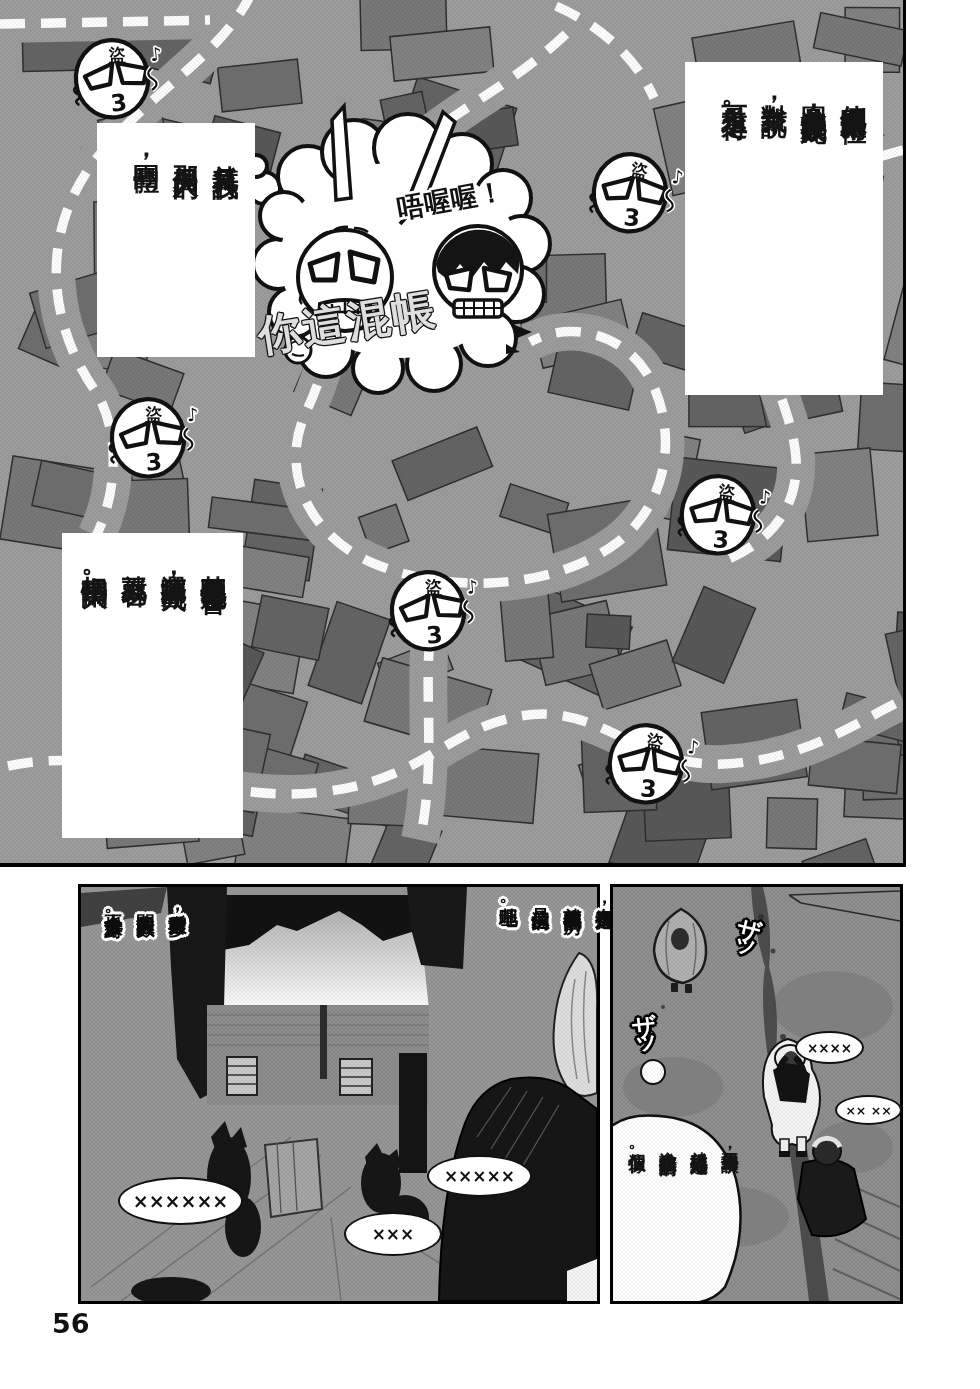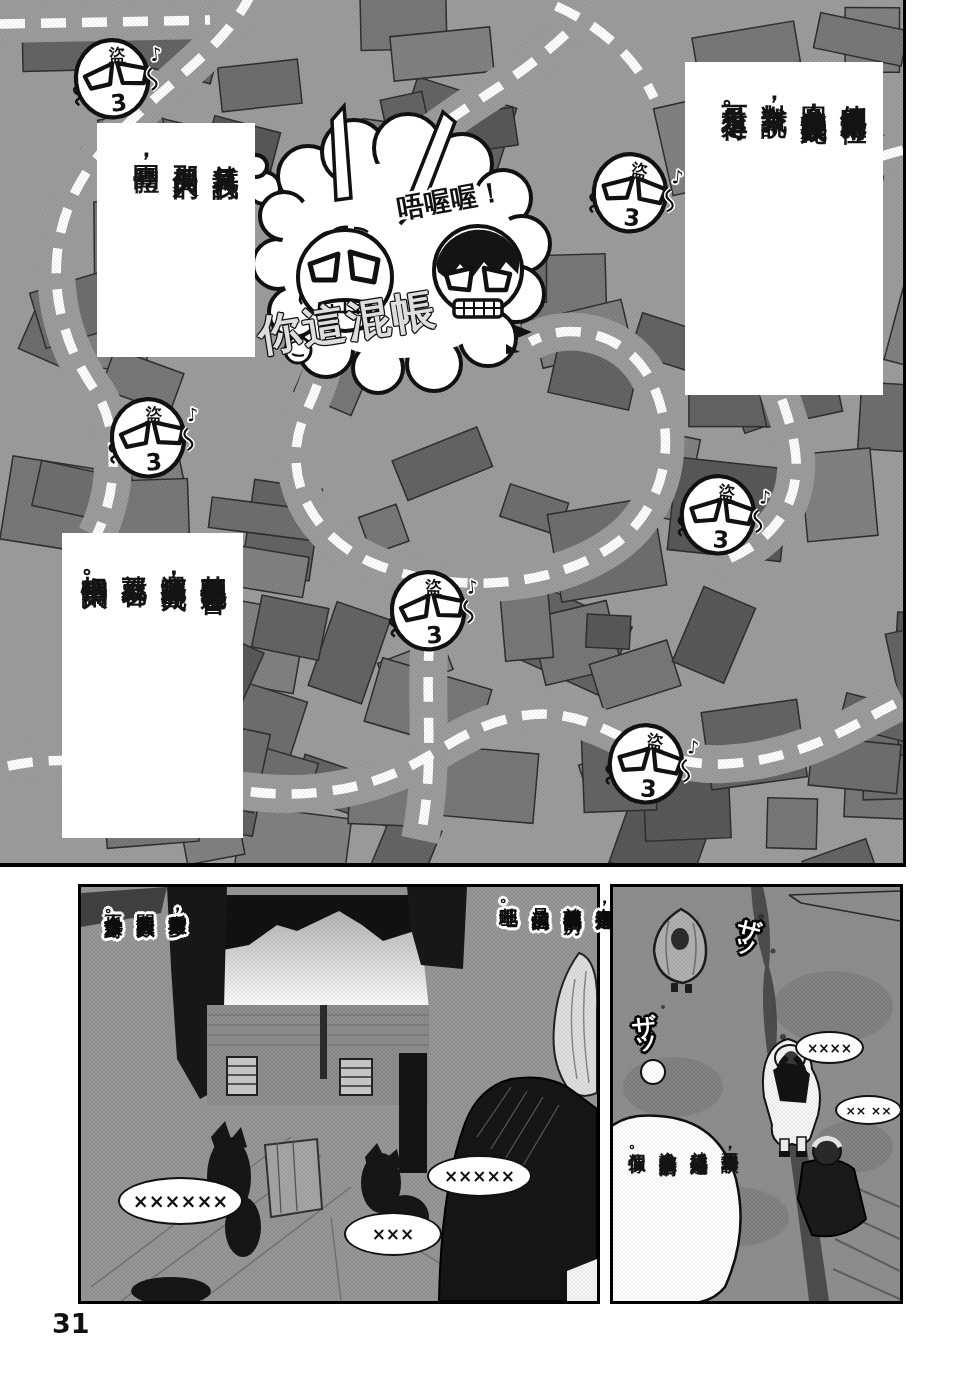--- a/index.html
+++ b/index.html
@@ -487,14 +487,14 @@
   <div class="bubble" style="left:835px;top:1095px;width:63px;height:26px;font-size:12.5px;">
     <span>×× ××</span>
   </div>
   <div class="vplain" style="left:618px;top:1138px;">
     <div>如果要攀談，</div>
     <div>就得挑已經知道</div>
     <div>會說布拉伊姆語的</div>
     <div>這個傢伙。</div>
   </div>
 
-  <div id="page-num">31</div>
+  <div id="page-num">56</div>
 </div>
 
 </body></html>

